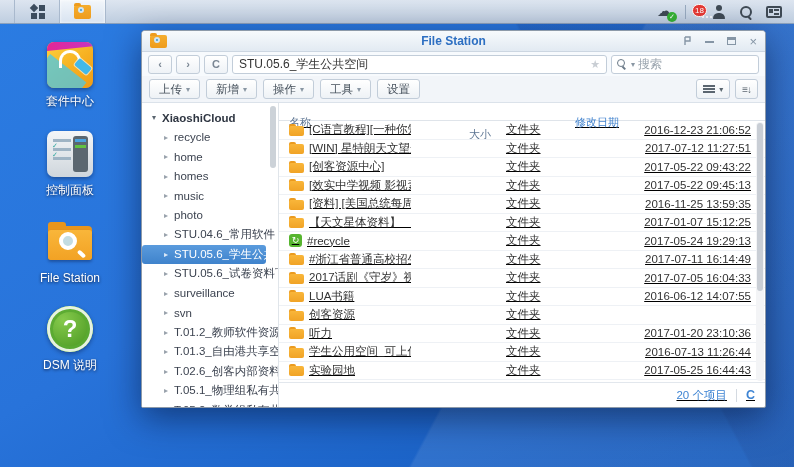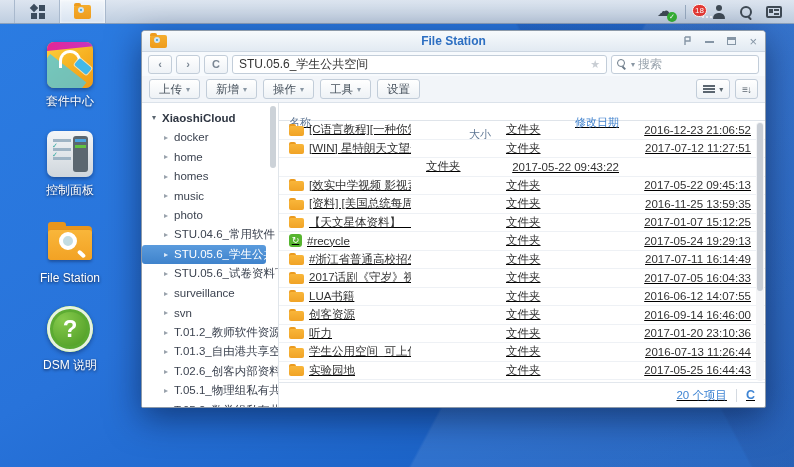--- a/index.html
+++ b/index.html
@@ -340,21 +340,21 @@
 
   <div class="win-body">
     <div class="sidebar">
       <div id="tree">
           <div class="tree-item root">
             <span class="tcaret">▾</span>
             <span>XiaoshiCloud</span>
           </div>
           <div class="tree-item lvl1">
             <span class="tcaret">▸</span>
-            <span>docker</span>
+            <span>recycle</span>
           </div>
           <div class="tree-item lvl1">
             <span class="tcaret">▸</span>
             <span>home</span>
           </div>
           <div class="tree-item lvl1">
             <span class="tcaret">▸</span>
             <span>homes</span>
           </div>
           <div class="tree-item lvl1">
@@ -428,20 +428,24 @@
           <div class="file-row">
             <div class="cell-name">
               <span class="row-folder"></span>
               <span>[WIN] 星特朗天文望远镜CD软件</span>
             </div>
             <div class="cell-size"></div>
             <div class="cell-type">文件夹</div>
             <div class="cell-date">2017-07-12 11:27:51</div>
           </div>
           <div class="file-row">
+            <div class="cell-name">
+              <span class="row-folder"></span>
+              <span>[创客资源中心]</span>
+            </div>
             <div class="cell-size"></div>
             <div class="cell-type">文件夹</div>
             <div class="cell-date">2017-05-22 09:43:22</div>
           </div>
           <div class="file-row">
             <div class="cell-name">
               <span class="row-folder"></span>
               <span>[效实中学视频 影视素材 锦集] [...</span>
             </div>
             <div class="cell-size"></div>
@@ -502,21 +506,20 @@
             <div class="cell-type">文件夹</div>
             <div class="cell-date">2016-06-12 14:07:55</div>
           </div>
           <div class="file-row">
             <div class="cell-name">
               <span class="row-folder"></span>
               <span>创客资源</span>
             </div>
             <div class="cell-size"></div>
             <div class="cell-type">文件夹</div>
-            <div class="cell-date">2016-09-14 16:46:00</div>
           </div>
           <div class="file-row">
             <div class="cell-name">
               <span class="row-folder"></span>
               <span>听力</span>
             </div>
             <div class="cell-size"></div>
             <div class="cell-type">文件夹</div>
             <div class="cell-date">2017-01-20 23:10:36</div>
           </div>

